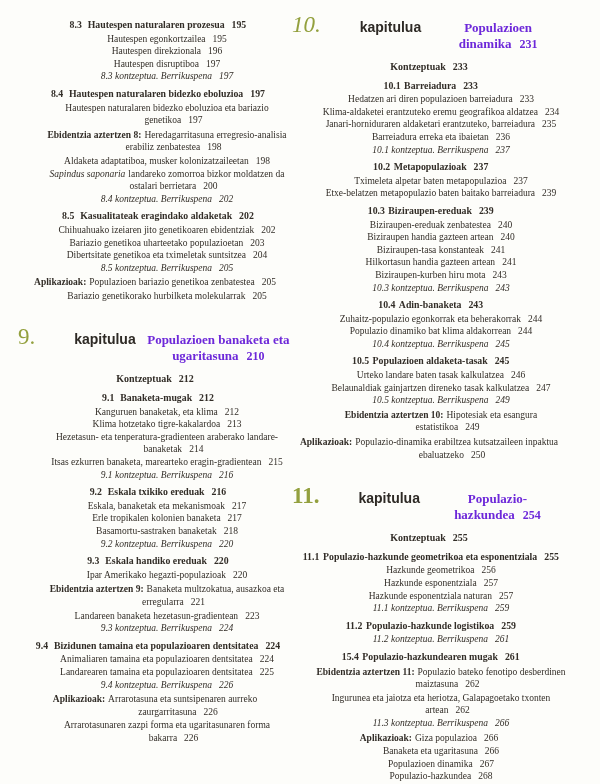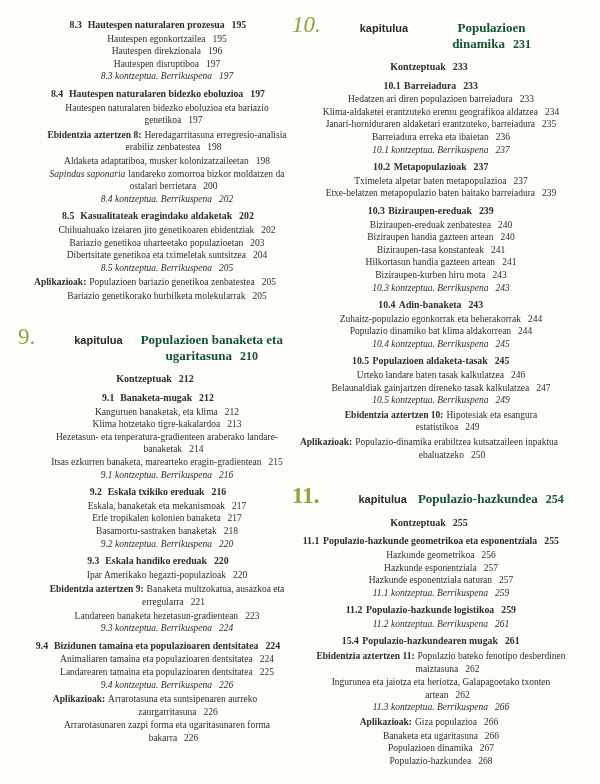--- a/index.html
+++ b/index.html
@@ -11,22 +11,22 @@
     color:#322d27;
     -webkit-font-smoothing:antialiased;
   }
   .page{display:flex;padding:14px 6px 0 18px;text-align:center;}
   .col{width:274px;flex:0 0 auto;font-size:9.5px;line-height:12.6px;}
 
   
   .chapter{display:flex;align-items:baseline;margin:24px 0 9px 0;}
   .col > .chapter:first-child{margin-top:0;}
   .ch-num{font-size:23px;line-height:22px;font-weight:400;}
-  .ch-word{font-family:"Liberation Sans",sans-serif;font-weight:bold;font-size:11px;margin:0 9px 0 5px;color:#2e2a25;padding-left:34px;}
-  .ch-titlewrap{flex:1;font-weight:bold;font-size:13px;line-height:15.5px;color:#14532d;}
+  .ch-word{font-family:"Liberation Sans",sans-serif;font-weight:bold;font-size:14px;margin:0 9px 0 5px;color:#2e2a25;padding-left:34px;}
+  .ch-titlewrap{flex:1;font-weight:bold;font-size:13px;line-height:15.5px;color:#6d28d9;}
   .ch-page{margin-left:8px;font-size:12px;}
 
   
   .concepts{font-weight:bold;font-size:10px;margin:9px 0 6px 0;}
 
   
   .section{font-weight:bold;font-size:9.8px;padding-left:37px;text-indent:-37px;margin-top:5px;margin-bottom:1px;}
   .s-num{display:inline-block;width:24px;text-indent:0;}
 
   

